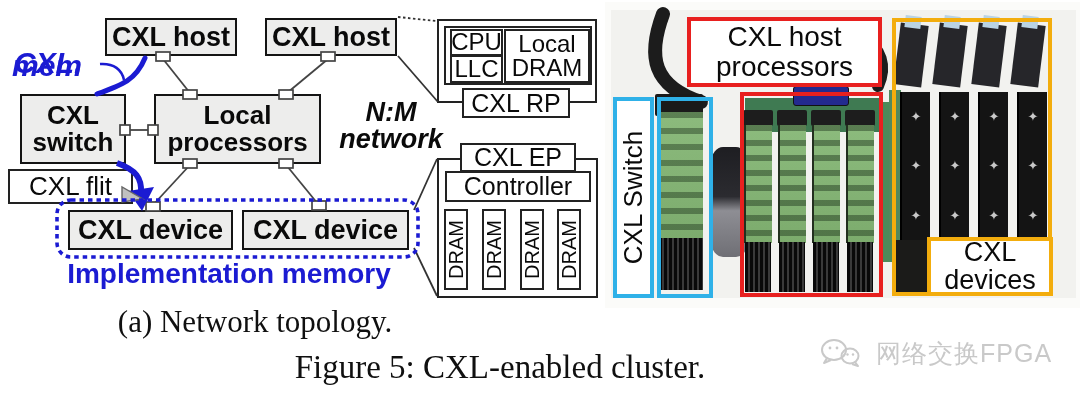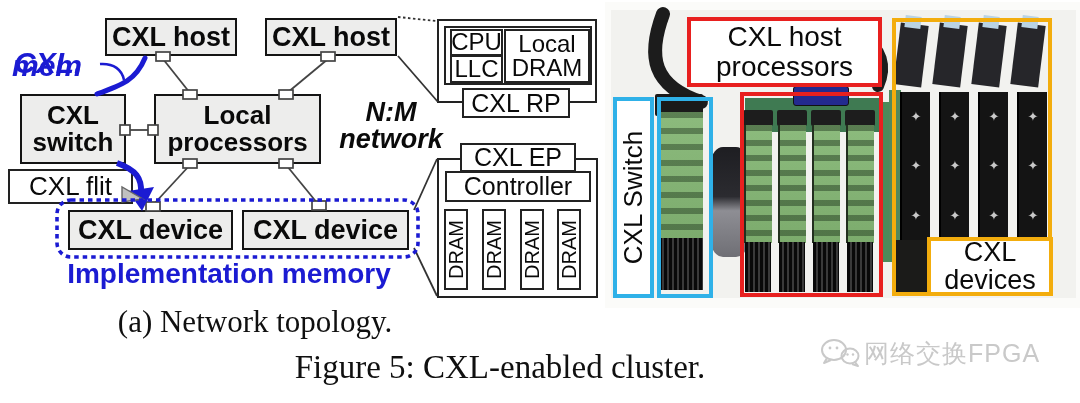--- a/index.html
+++ b/index.html
@@ -54,21 +54,21 @@
   .heatsink{position:absolute;top:90px;width:30px;height:148px;background:#141414;
             border-left:2px solid #000;display:flex;flex-direction:column;align-items:center;
             justify-content:space-around;color:#c9c9c9;font-size:13px;}
   .slantcard{position:absolute;top:22px;width:28px;height:62px;background:#26262a;transform:rotate(7deg);}
   .slantcard .tab{position:absolute;left:4px;top:-8px;width:16px;height:12px;background:#b9d3e4;}
   
   .caption{position:absolute;font-family:"Liberation Serif",serif;font-size:31px;color:#101010;text-align:center;}
   .figcap{position:absolute;left:140px;top:349px;width:720px;text-align:center;
           font-family:"Liberation Serif",serif;font-size:33px;color:#101010;}
   .watermark{position:absolute;left:820px;top:334px;width:256px;height:38px;z-index:45;
-             display:flex;align-items:center;gap:4px;color:#c9c9c9;}
+             display:flex;align-items:center;gap:16px;color:#c9c9c9;}
   .watermark .wm-text{font-size:25px;letter-spacing:1px;white-space:nowrap;}
 </style>
 </head>
 <body>
 
 <div class="canvas">
 
   <div>
 
     <span class="blue-italic" style="left:14px;top:24px;margin-top:24px;">CXL.</span>

